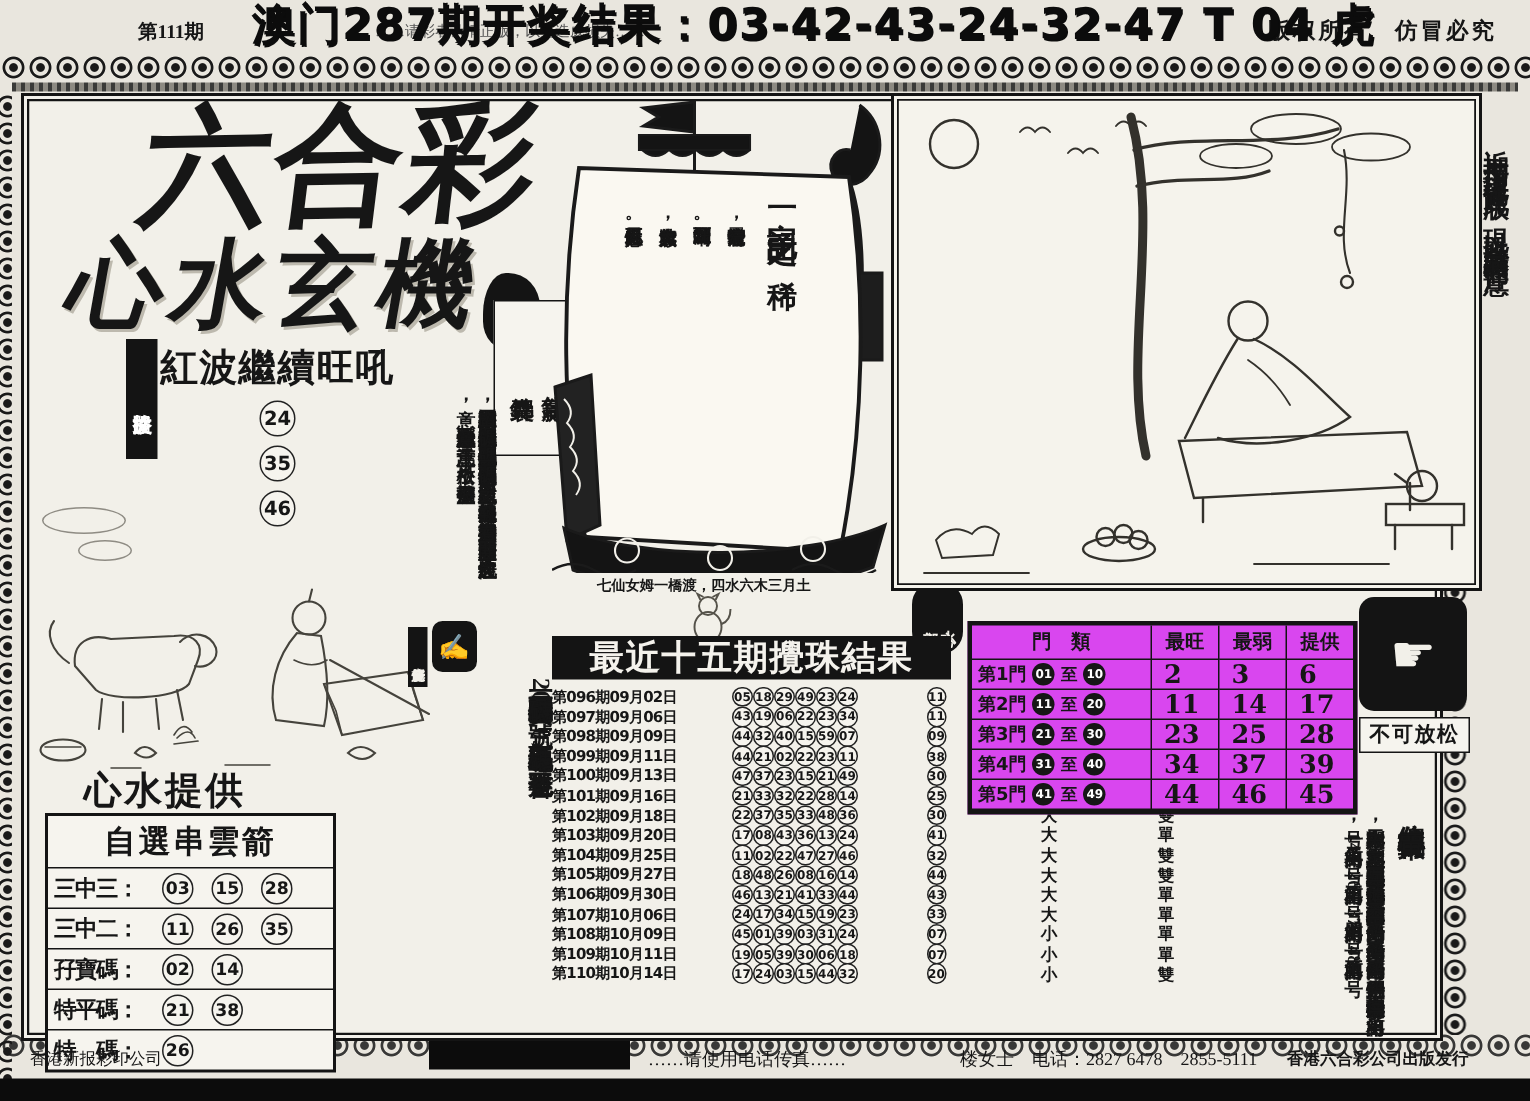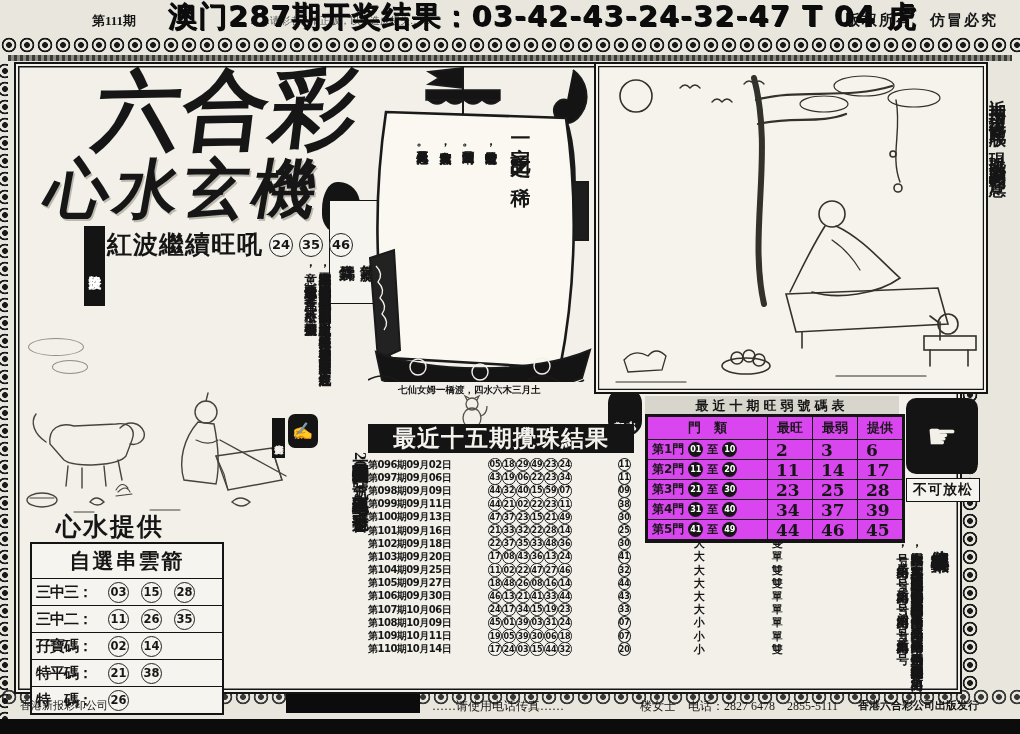--- a/index.html
+++ b/index.html
@@ -75,21 +75,21 @@
   <div class="abs sans" style="left:95px;top:52px;font-size:86px;font-weight:900;transform:skewX(-8deg) rotate(-1deg);letter-spacing:2px;">六合彩</div>
   <div class="abs sans" style="left:46px;top:146px;font-size:64px;font-weight:900;transform:skewX(-10deg);letter-spacing:5px;text-shadow:2px 2px 0 #bdb9ae;">心水玄機</div>
   <div class="abs" style="left:322px;top:182px;width:38px;height:52px;background:#141414;border-radius:42% 58% 50% 50%/55% 45% 60% 40%;"></div>
 
   <div class="abs vtext" style="left:329px;top:200px;width:46px;height:94px;border:1.6px solid #141414;background:#f6f4ee;
        font-size:16px;font-weight:900;padding:4px 2px;text-align:center;">贏錢
 錦囊</div>
 
   <div class="abs vtext" style="left:84px;top:226px;width:21px;height:80px;background:#141414;color:#fff;font-size:13px;
        font-weight:700;display:flex;align-items:center;justify-content:center;">捉波路</div>
-  <div class="abs" style="left:107px;top:228px;display:flex;align-items:center;gap:6px;">
+  <div class="abs" style="left:107px;top:228px;display:flex;align-items:center;gap:6px;flex-direction:column;">
     <span class="sans" style="font-size:25px;font-weight:900;letter-spacing:1px;">紅波繼續旺吼</span>
     <span class="circ c22">24</span>
     <span class="circ c22">35</span>
     <span class="circ c22">46</span>
   </div>
   <div class="abs vtext" style="left:96px;top:263px;width:236px;height:102px;font-size:12.5px;font-weight:600;line-height:1.14;">上期開出結果三波齊出，綠波在本期最旺開出四個號碼，但紅波也不弱開出兩個號碼，而藍波最弱開出一個號碼，照這樣觀之于思之。根據這樣的走勢可觀，這期與前幾期走勢看，下期藍波若要旺開，而紅波也要注意，但綠波彩民也要注意，千萬注意，不可放松，今期提供藍波。</div>
 
   <div class="abs" style="left:28px;top:338px;width:54px;height:16px;border:1.3px solid #8f8c84;border-radius:50%;"></div>
   <div class="abs" style="left:52px;top:360px;width:34px;height:12px;border:1.3px solid #8f8c84;border-radius:50%;"></div>
 
@@ -449,22 +449,20 @@
           <span class="circ c13">15</span>
           <span class="circ c13">44</span>
           <span class="circ c13">32</span>
         </span>
         <span class="circ c13 r-sp">20</span>
         <span class="r-flag">小</span>
         <span class="r-flag">雙</span>
       </div>
     </div>
 
-  <div class="abs" style="left:645px;top:396px;width:254px;background:#d8d5cc;text-align:center;font-size:13px;font-weight:900;
-       letter-spacing:4px;padding:1px 0;">最近十期旺弱號碼表</div>
   <div class="abs door-grid" style="left:645px;top:414px;width:254px;">
     <div class="d-cell d-head">門　類</div>
     <div class="d-cell d-head">最旺</div>
     <div class="d-cell d-head">最弱</div>
     <div class="d-cell d-head d-last">提供</div>
 
   <div class="d-cell d-door">
         <span class="d-doorname">第1門</span>
         <span class="circ cb">01</span>
         <span class="d-zhi">至</span>

